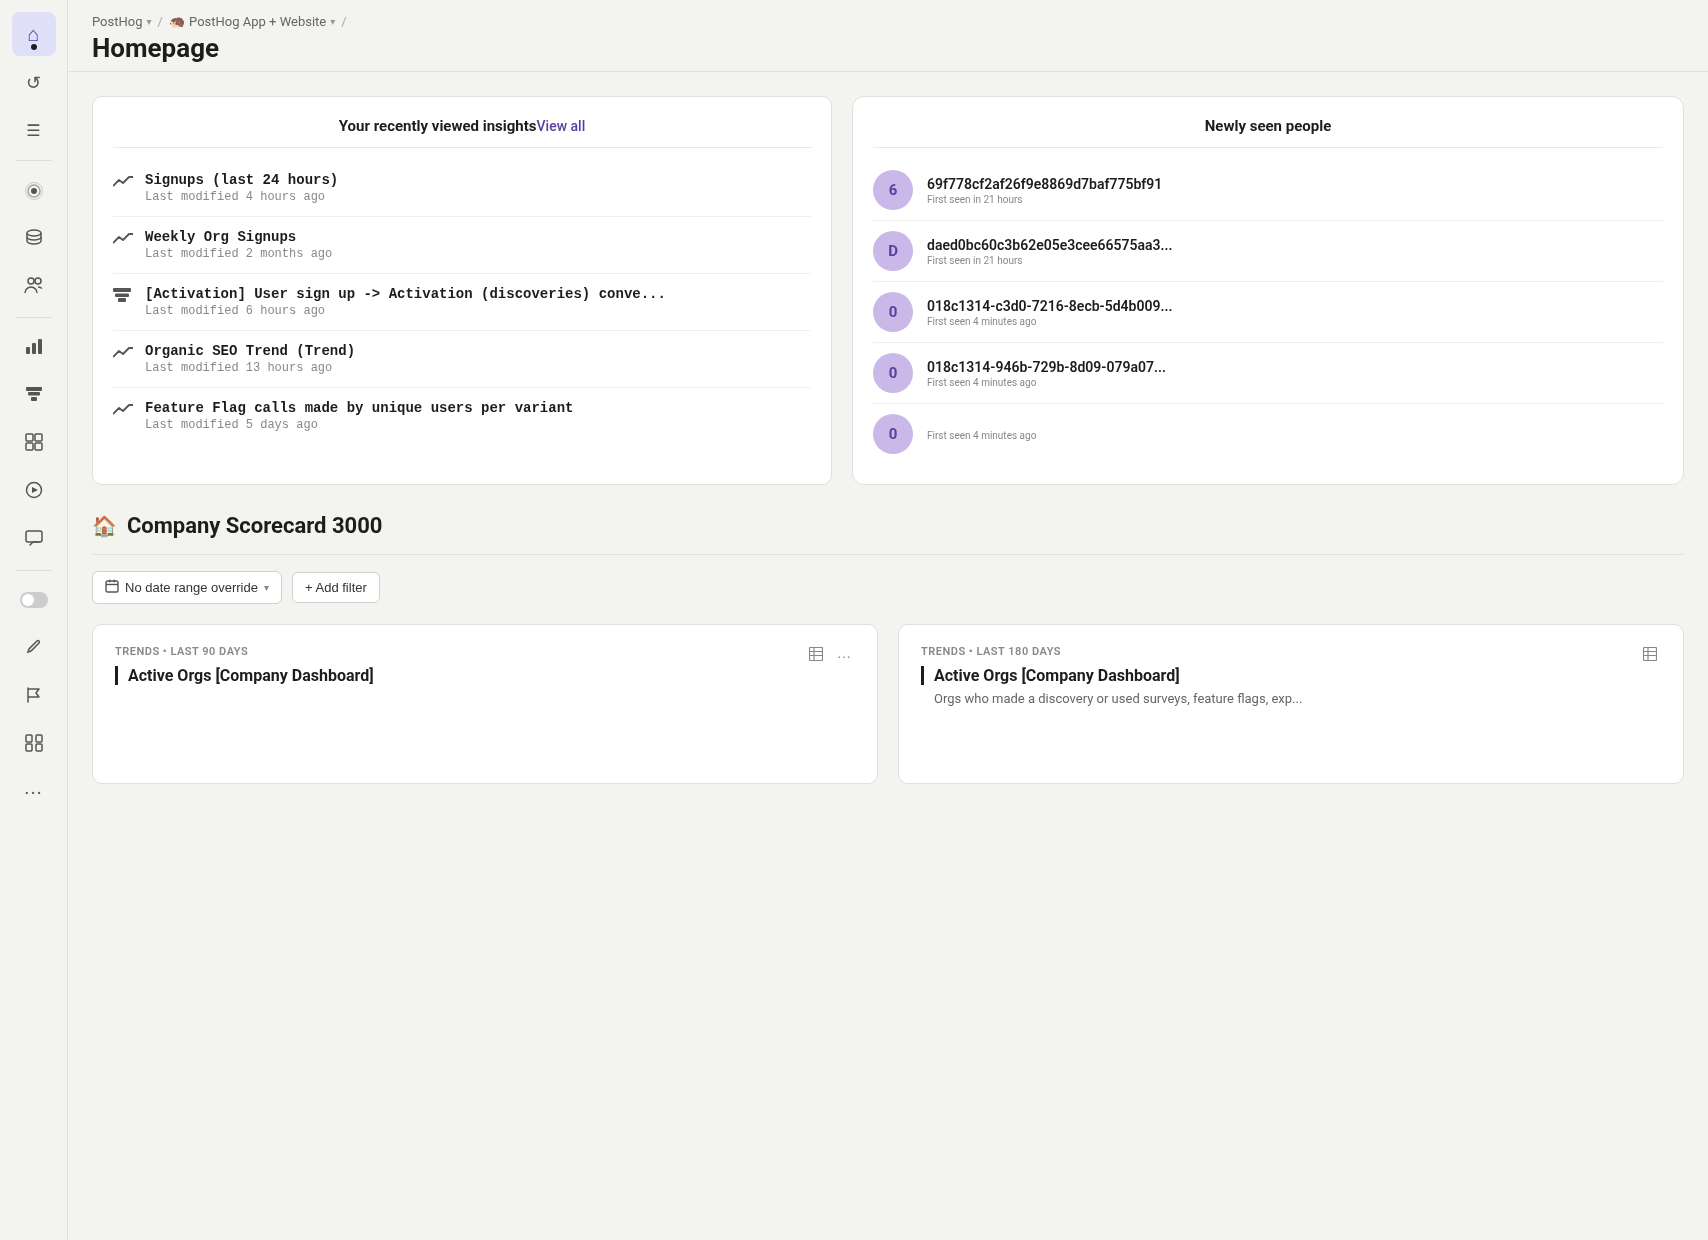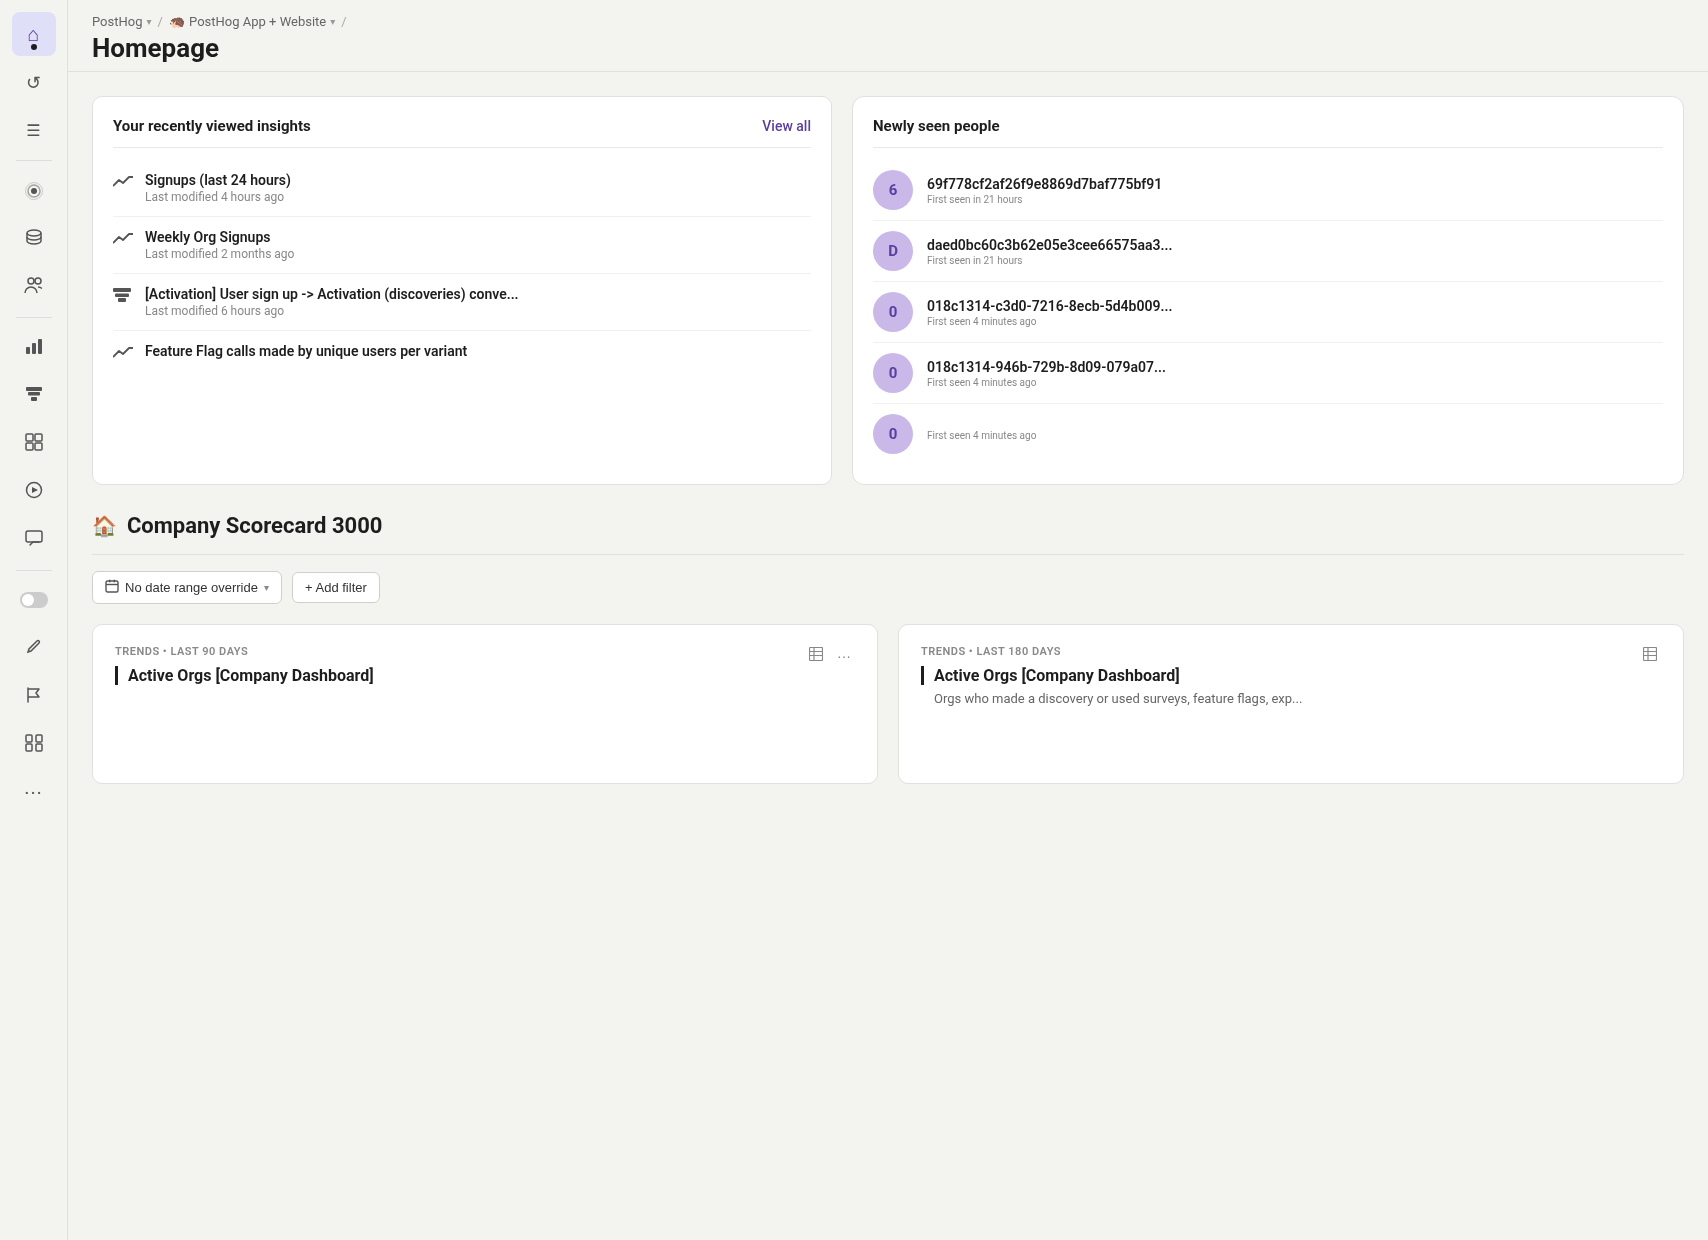--- a/index.html
+++ b/index.html
@@ -109,39 +109,39 @@
     .recently-viewed-card {
       background: #fff;
       border-radius: 10px;
       border: 1px solid #e0e0dc;
       padding: 20px;
       flex: 0 0 740px;
       max-width: 740px;
     }
     .card-header {
       display: flex;
-      justify-content: space-between;
+      justify-content: center;
       align-items: center;
       margin-bottom: 12px;
       padding-bottom: 12px;
       border-bottom: 1px solid #e8e8e4;
     }
     .card-title {
       font-size: 15px;
       font-weight: 700;
       color: #1d1d1d;
     }
     .view-all-link {
       font-size: 14px;
       color: #5a3ea1;
       cursor: pointer;
       font-weight: 500;
     }
 
-    .insight-list { display: flex; flex-direction: column; }
+    .insight-list { display: flex; flex-direction: column; font-family: Liberation Mono, monospace; }
     .insight-item {
       display: flex;
       align-items: flex-start;
       gap: 12px;
       padding: 12px 0;
       border-bottom: 1px solid #f0f0ec;
       cursor: pointer;
     }
     .insight-item:last-child { border-bottom: none; }
     .insight-icon {
@@ -513,29 +513,41 @@
                 <rect x="2" y="5.5" width="14" height="3.5" rx="1" fill="#555"></rect>
                 <rect x="5" y="10" width="8" height="4" rx="1" fill="#555"></rect>
               </svg>
             </span>
             <div class="insight-info">
               <div class="insight-name">[Activation] User sign up -&gt; Activation (discoveries) conve...</div>
               <div class="insight-meta">Last modified 6 hours ago</div>
             </div>
           </div>
 
+          <div class="insight-item">
+            <span class="insight-icon trend-icon">
+              <svg width="20" height="16" viewBox="0 0 20 16" fill="none">
+                <polyline points="0,12 6,6 10,9 16,3 20,3" stroke="#555" stroke-width="1.8" fill="none" stroke-linejoin="round"></polyline>
+              </svg>
+            </span>
+            <div class="insight-info">
+              <div class="insight-name">Organic SEO Trend (Trend)</div>
+              <div class="insight-meta">Last modified 13 hours ago</div>
+            </div>
+          </div>
 
           <div class="insight-item">
             <span class="insight-icon trend-icon">
               <svg width="20" height="16" viewBox="0 0 20 16" fill="none">
                 <polyline points="0,12 6,6 10,9 16,3 20,3" stroke="#555" stroke-width="1.8" fill="none" stroke-linejoin="round"></polyline>
               </svg>
             </span>
             <div class="insight-info">
               <div class="insight-name">Feature Flag calls made by unique users per variant</div>
+              <div class="insight-meta">Last modified 5 days ago</div>
             </div>
           </div>
 
         </div>
       </div>
 
       <div class="newly-seen-card">
         <div class="card-header">
           <span class="card-title">Newly seen people</span>
         </div>

